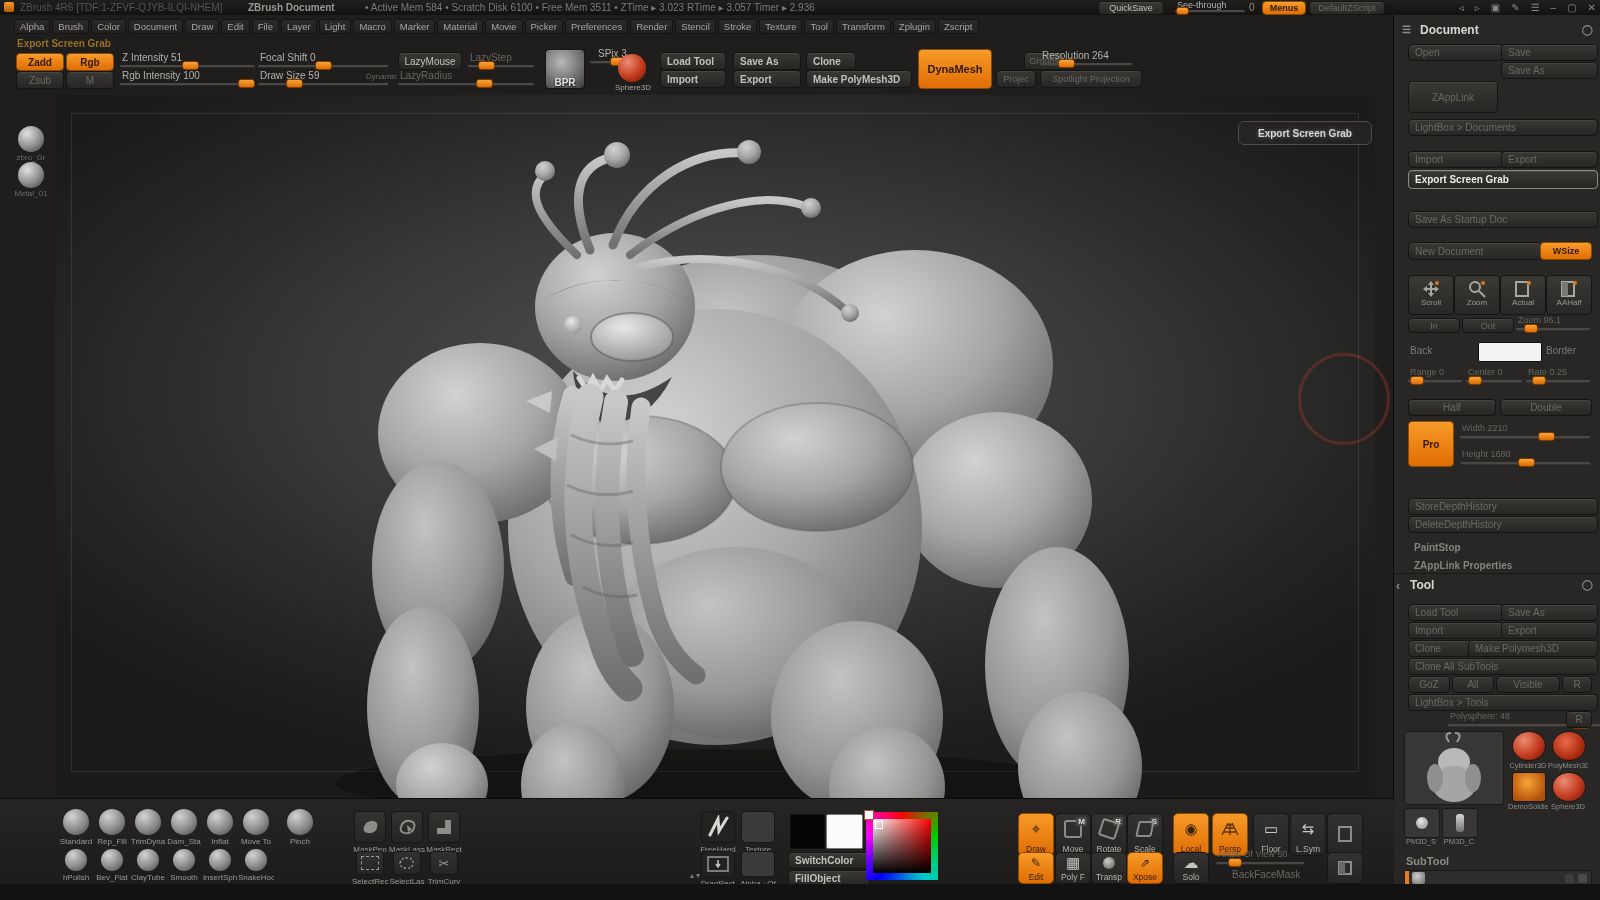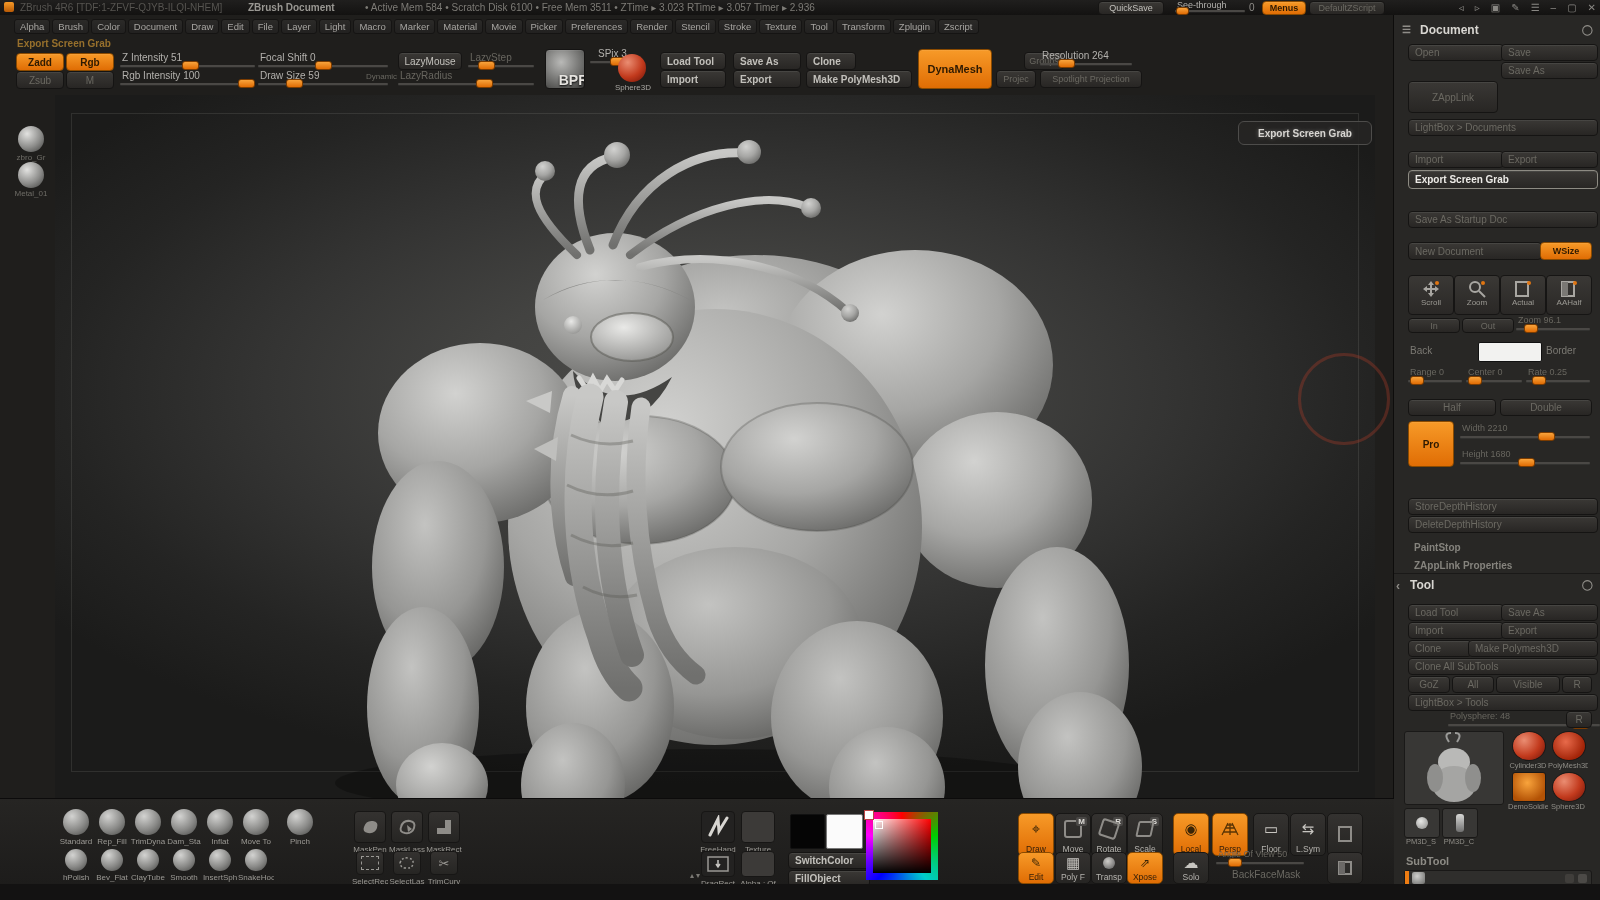--- a/index.html
+++ b/index.html
@@ -174,21 +174,21 @@
         <span class="tr"></span>
       <span class="hd" style="left:10px;"></span>
     </div>
     <div class="sl dim" style="left:398px;top:70px;width:136px;">
       <span class="lab">LazyRadius</span>
         <span class="tr"></span>
       <span class="hd" style="left:78px;"></span>
     </div>
 
     <div class="b" style="left:545px;top:49px;width:38px;height:38px;flex-direction:column;justify-content:flex-end;background:radial-gradient(circle at 40% 32%, #b9b9b7, #6e6e6c 60%, #3a3a38);">
-      <span style="font-size:14px;font-weight:bold;color:#e6e4e0;text-shadow:0 1px 2px #000;padding-left:17px;">BPR</span>
+      <span style="font-size:10px;font-weight:bold;color:#e6e4e0;text-shadow:0 1px 2px #000;">BPR</span>
     </div>
     <div class="sl" style="left:590px;top:48px;width:52px;">
       <span class="lab" style="left:8px;">SPix 3</span>
         <span class="tr"></span>
       <span class="hd" style="left:20px;"></span>
     </div>
     <div style="position:absolute;left:618px;top:54px;width:28px;height:28px;" class="sphere-red"></div>
     <span class="txt" style="left:610px;top:83px;width:46px;text-align:center;font-size:8px;color:#a9a7a2;">Sphere3D</span>
 
     <div class="b left" style="left:660px;top:52px;width:58px;height:16px;font-weight:bold;">Load Tool</div>

